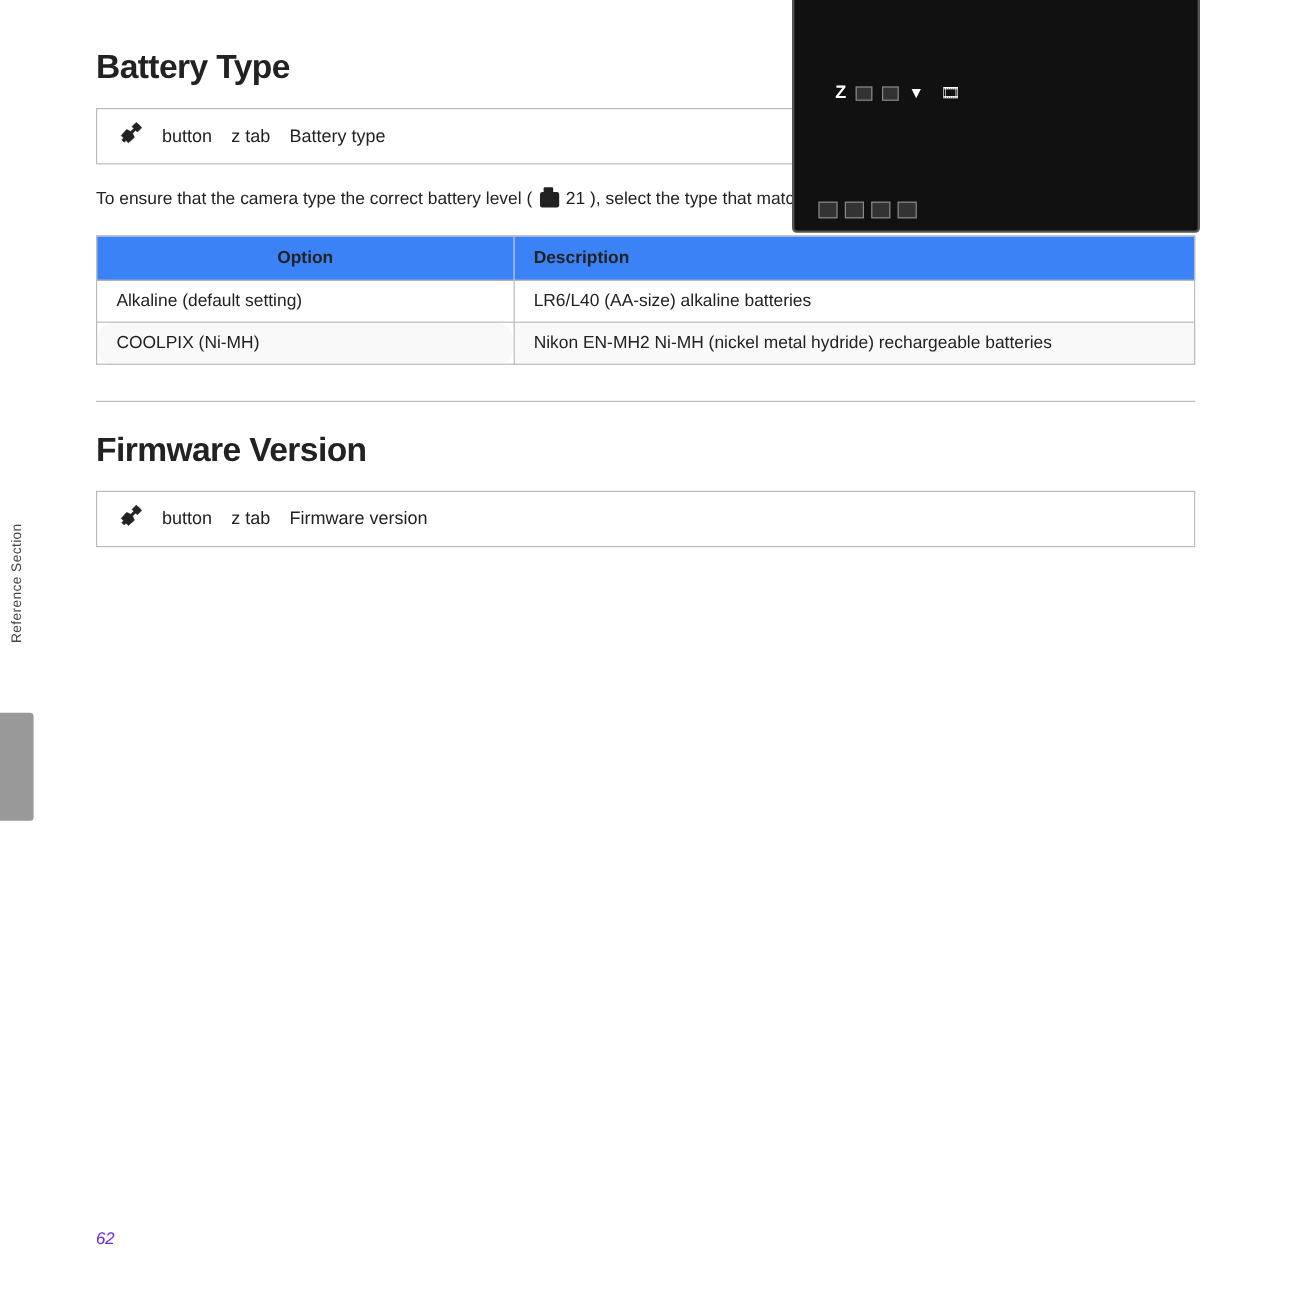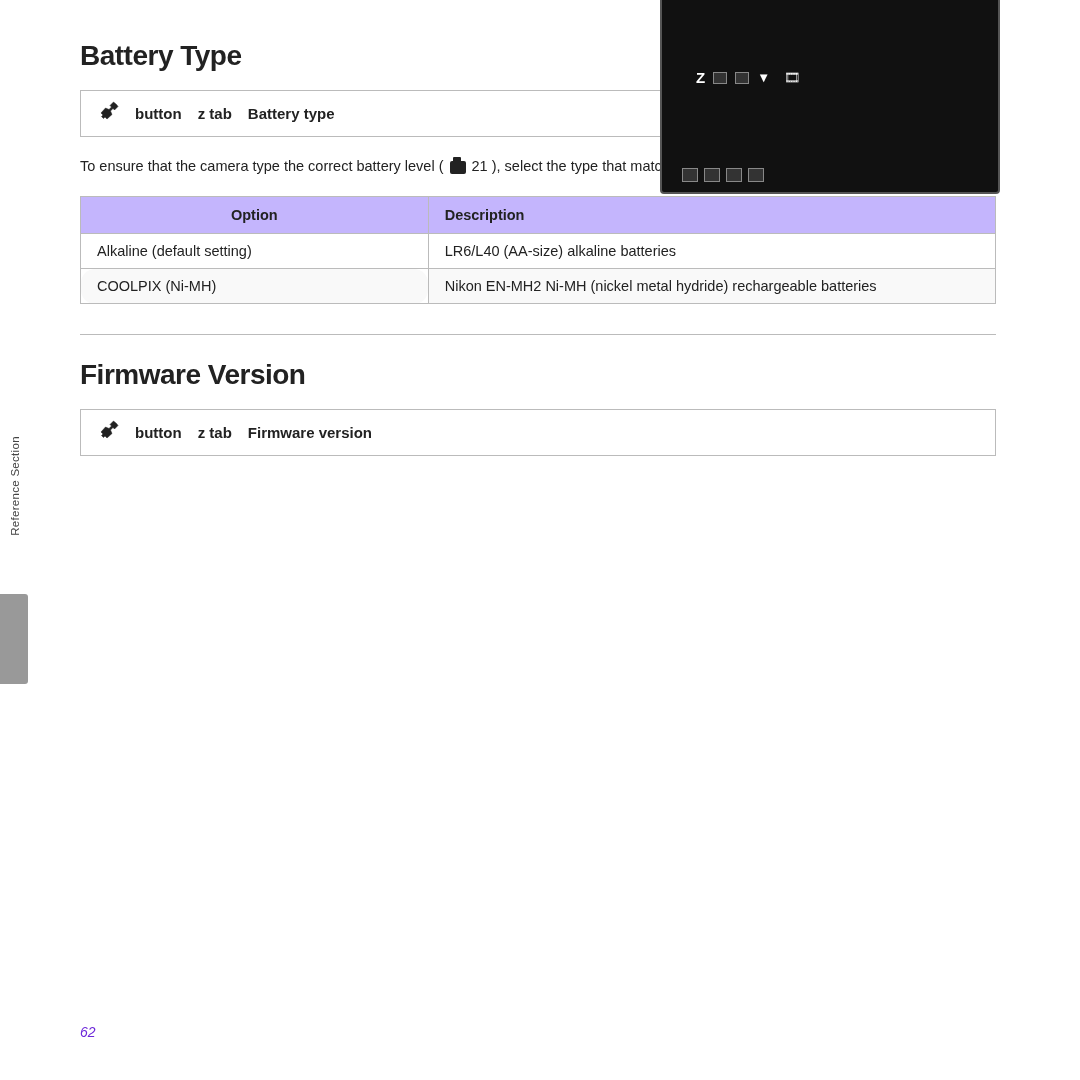--- a/index.html
+++ b/index.html
@@ -40,40 +40,40 @@
       gap: 16px;
       margin-bottom: 18px;
       font-size: 15px;
     }
 
     .nav-icon {
       font-size: 18px;
     }
 
     .nav-label {
-      font-weight: bold;
+      font-weight: normal;
     }
 
     .description-text {
       font-size: 14.5px;
       line-height: 1.6;
       margin-bottom: 18px;
       max-width: 820px;
     }
 
     
     .option-table {
       width: 100%;
       border-collapse: collapse;
       margin-bottom: 30px;
       font-size: 14.5px;
     }
 
     .option-table thead tr {
-      background: #c4b5fd;
+      background: #3b82f6;
     }
 
     .option-table th {
       padding: 10px 16px;
       text-align: center;
       font-weight: 600;
       border: 1px solid #bbb;
     }
 
     .option-table th.col-option {

